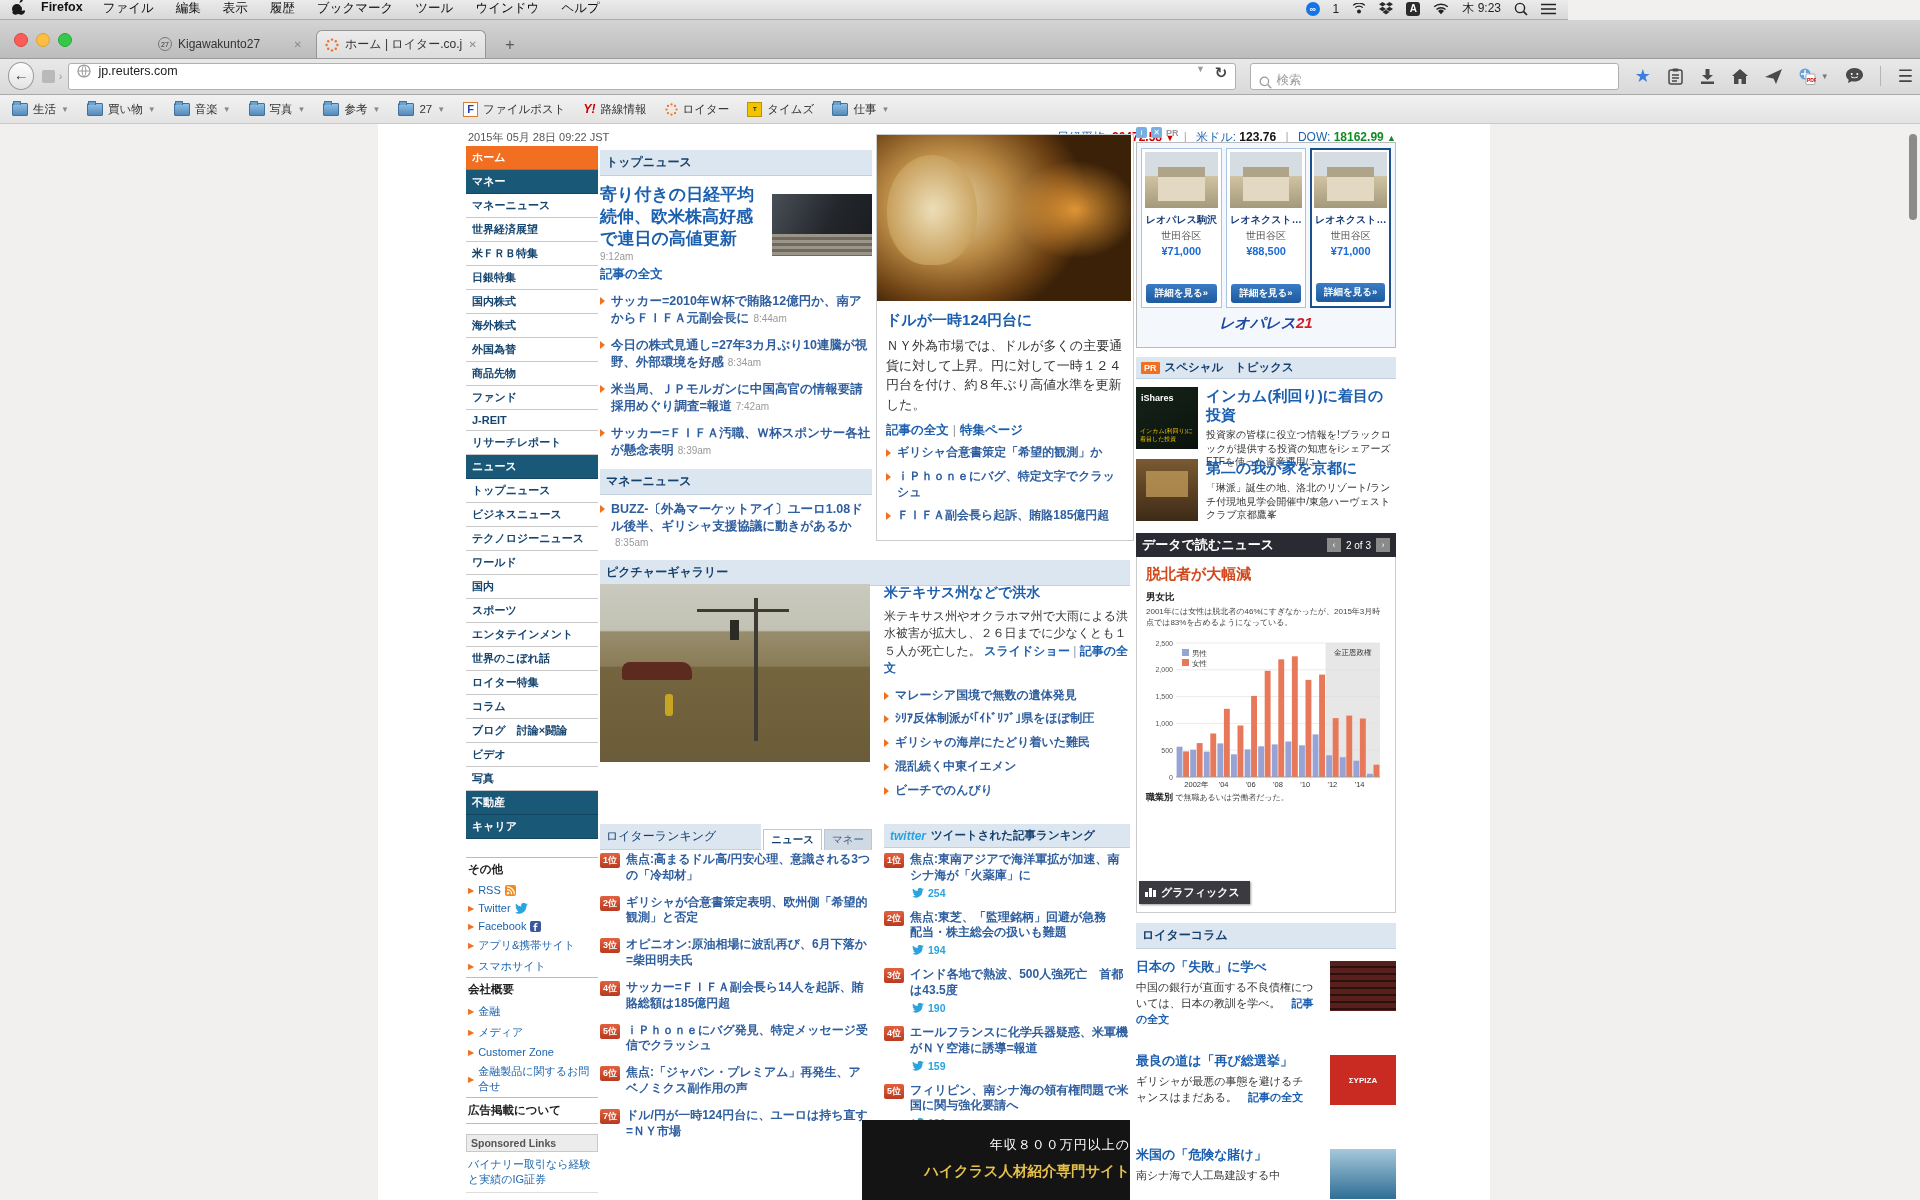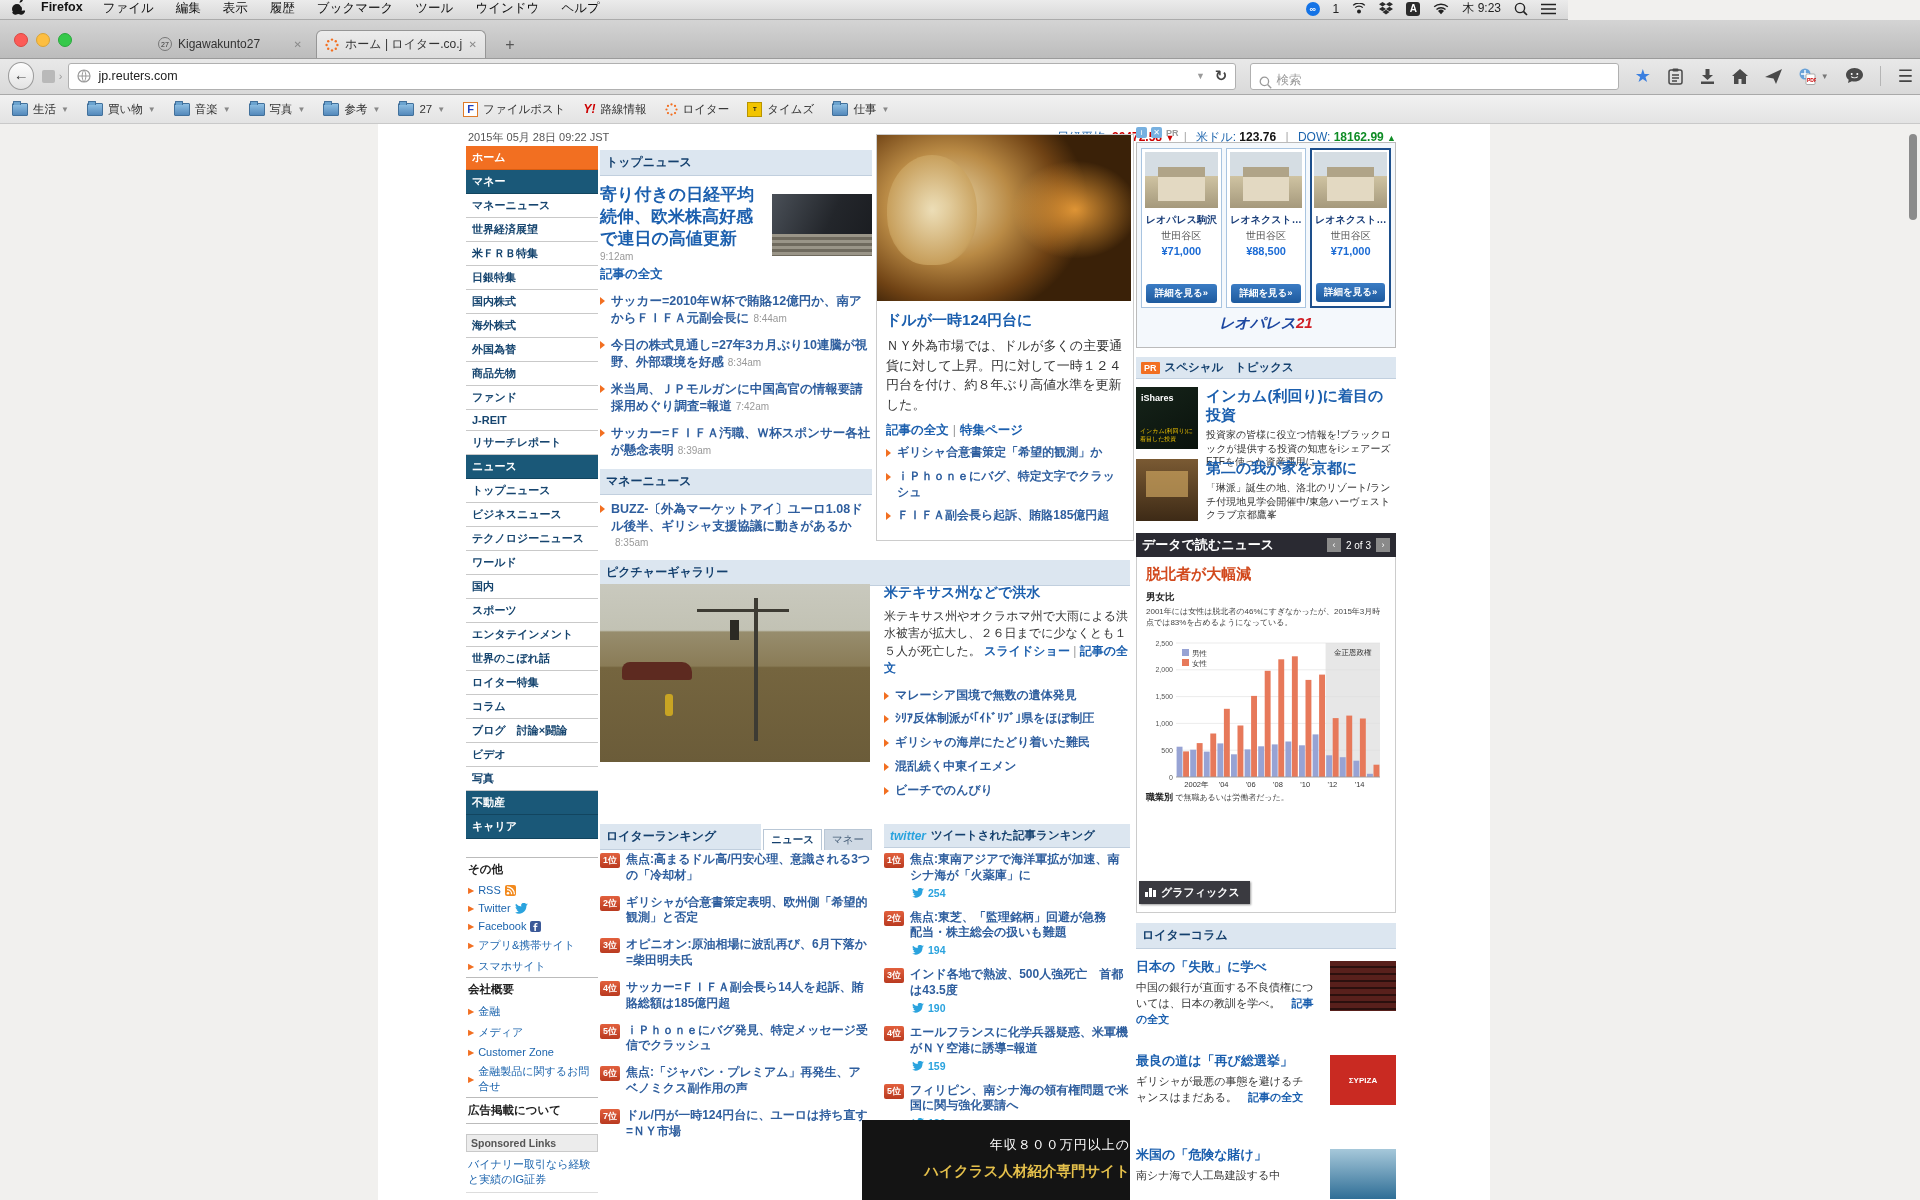--- a/index.html
+++ b/index.html
@@ -37,21 +37,21 @@
 #newtab{position:absolute;left:498px;bottom:4px;font-size:16px;color:#555;width:24px;text-align:center}
 
 #navbar{position:absolute;top:58px;left:0;width:1920px;height:37px;box-sizing:border-box;
   background:linear-gradient(#e9e9e9,#d9d9d9);border-bottom:1px solid #a9a9a9;
   display:flex;align-items:center;padding:0 8px;z-index:30}
 .backbtn{width:26px;height:26px;border-radius:50%;background:linear-gradient(#fdfdfd,#e3e3e3);
   border:1px solid #9b9b9b;color:#444;font-size:15px;line-height:24px;text-align:center;font-weight:bold}
 .graybox{width:13px;height:13px;background:#b9b9b9;border-radius:2px;margin:0 4px 0 8px}
 .crumb{color:#999;font-size:11px;margin-right:2px}
 #urlfield{flex:0 0 1150px;height:25px;background:#fff;border:1px solid #b0b0b0;border-radius:3px;
-  display:flex;align-items:center;padding:0 8px;font-size:12.5px;color:#222;margin-left:4px}
+  display:flex;padding:0 8px;font-size:12.5px;color:#222;margin-left:4px}
 #urlfield .spacer{flex:1}
 .urldd{color:#9a9a9a;font-size:9px;margin-right:10px}
 .reload{color:#444;font-size:15px;font-weight:bold}
 #searchfield{width:372px;height:25px;background:#fff;border:1px solid #b0b0b0;border-radius:3px;
   display:flex;align-items:flex-end;gap:4px;padding:0 8px;margin-left:14px;font-size:12.5px;color:#9a9a9a}
 #navicons{display:flex;align-items:center;gap:17px;margin-left:16px;color:#4a4a4a}
 .star{color:#3a7fe0;font-size:18px}
 .navsep{width:1px;height:20px;background:#b5b5b5}
 .hamb{font-size:17px;color:#444;letter-spacing:-1px}
 .pdfdd{color:#777;font-size:8px;margin-left:-12px}
@@ -139,21 +139,21 @@
 .fl-light{position:absolute;left:48%;top:20%;width:9px;height:20px;background:#2c2a24}
 .fl-car{position:absolute;left:8%;top:44%;width:70px;height:18px;border-radius:8px 10px 3px 3px;background:#5d2a20}
 .fl-person{position:absolute;left:24%;top:62%;width:8px;height:22px;background:#c8a423;border-radius:3px}
 #gallery-text{left:884px;top:460px;width:246px}
 .h3{font-size:14px;font-weight:bold;color:#1b5fae;margin:0 0 6px}
 .body12{font-size:12px;line-height:1.45;color:#333}
 .body12 .lk{font-weight:bold;color:#1b5fae}
 ul.blist.sm li{font-size:12px;margin-bottom:8px}
 
 #rank-bar{left:600px;top:700px;width:272px;box-sizing:border-box;display:flex;align-items:flex-end;padding:0}
-#rank-bar .bar{flex:1;background:#dce6f0;border-bottom:1px solid #c1cfde;color:#14406e;font-size:12px;font-weight:bold;padding:4px 6px}
+#rank-bar .bar{flex:1;background:#dce6f0;border-bottom:1px solid #c1cfde;color:#14406e;font-size:12px;font-weight:normal;padding:4px 6px}
 .rtab{font-size:10.5px;padding:3px 7px;border:1px solid #b9c7d6;border-bottom:none;margin-left:2px}
 .rtab.on{background:#fff;color:#14406e;font-weight:bold}
 .rtab.off{background:#cfd9e4;color:#4a627c}
 #tw-bar{left:884px;top:700px;width:246px;box-sizing:border-box;background:#dce6f0;border-bottom:1px solid #c1cfde;
   color:#14406e;font-size:11.5px;font-weight:bold;padding:4px 6px;display:flex;gap:5px;align-items:center}
 .twlogo{color:#2aa3de;font-weight:bold;font-size:12px;font-style:italic}
 #rank-list{left:600px;top:728px;width:272px}
 #tw-list{left:884px;top:728px;width:246px}
 .ritem{display:flex;gap:6px;margin-bottom:11px}
 .rbadge{flex:0 0 auto;background:linear-gradient(#e2603d,#b93a20);color:#fff;font-size:9px;

